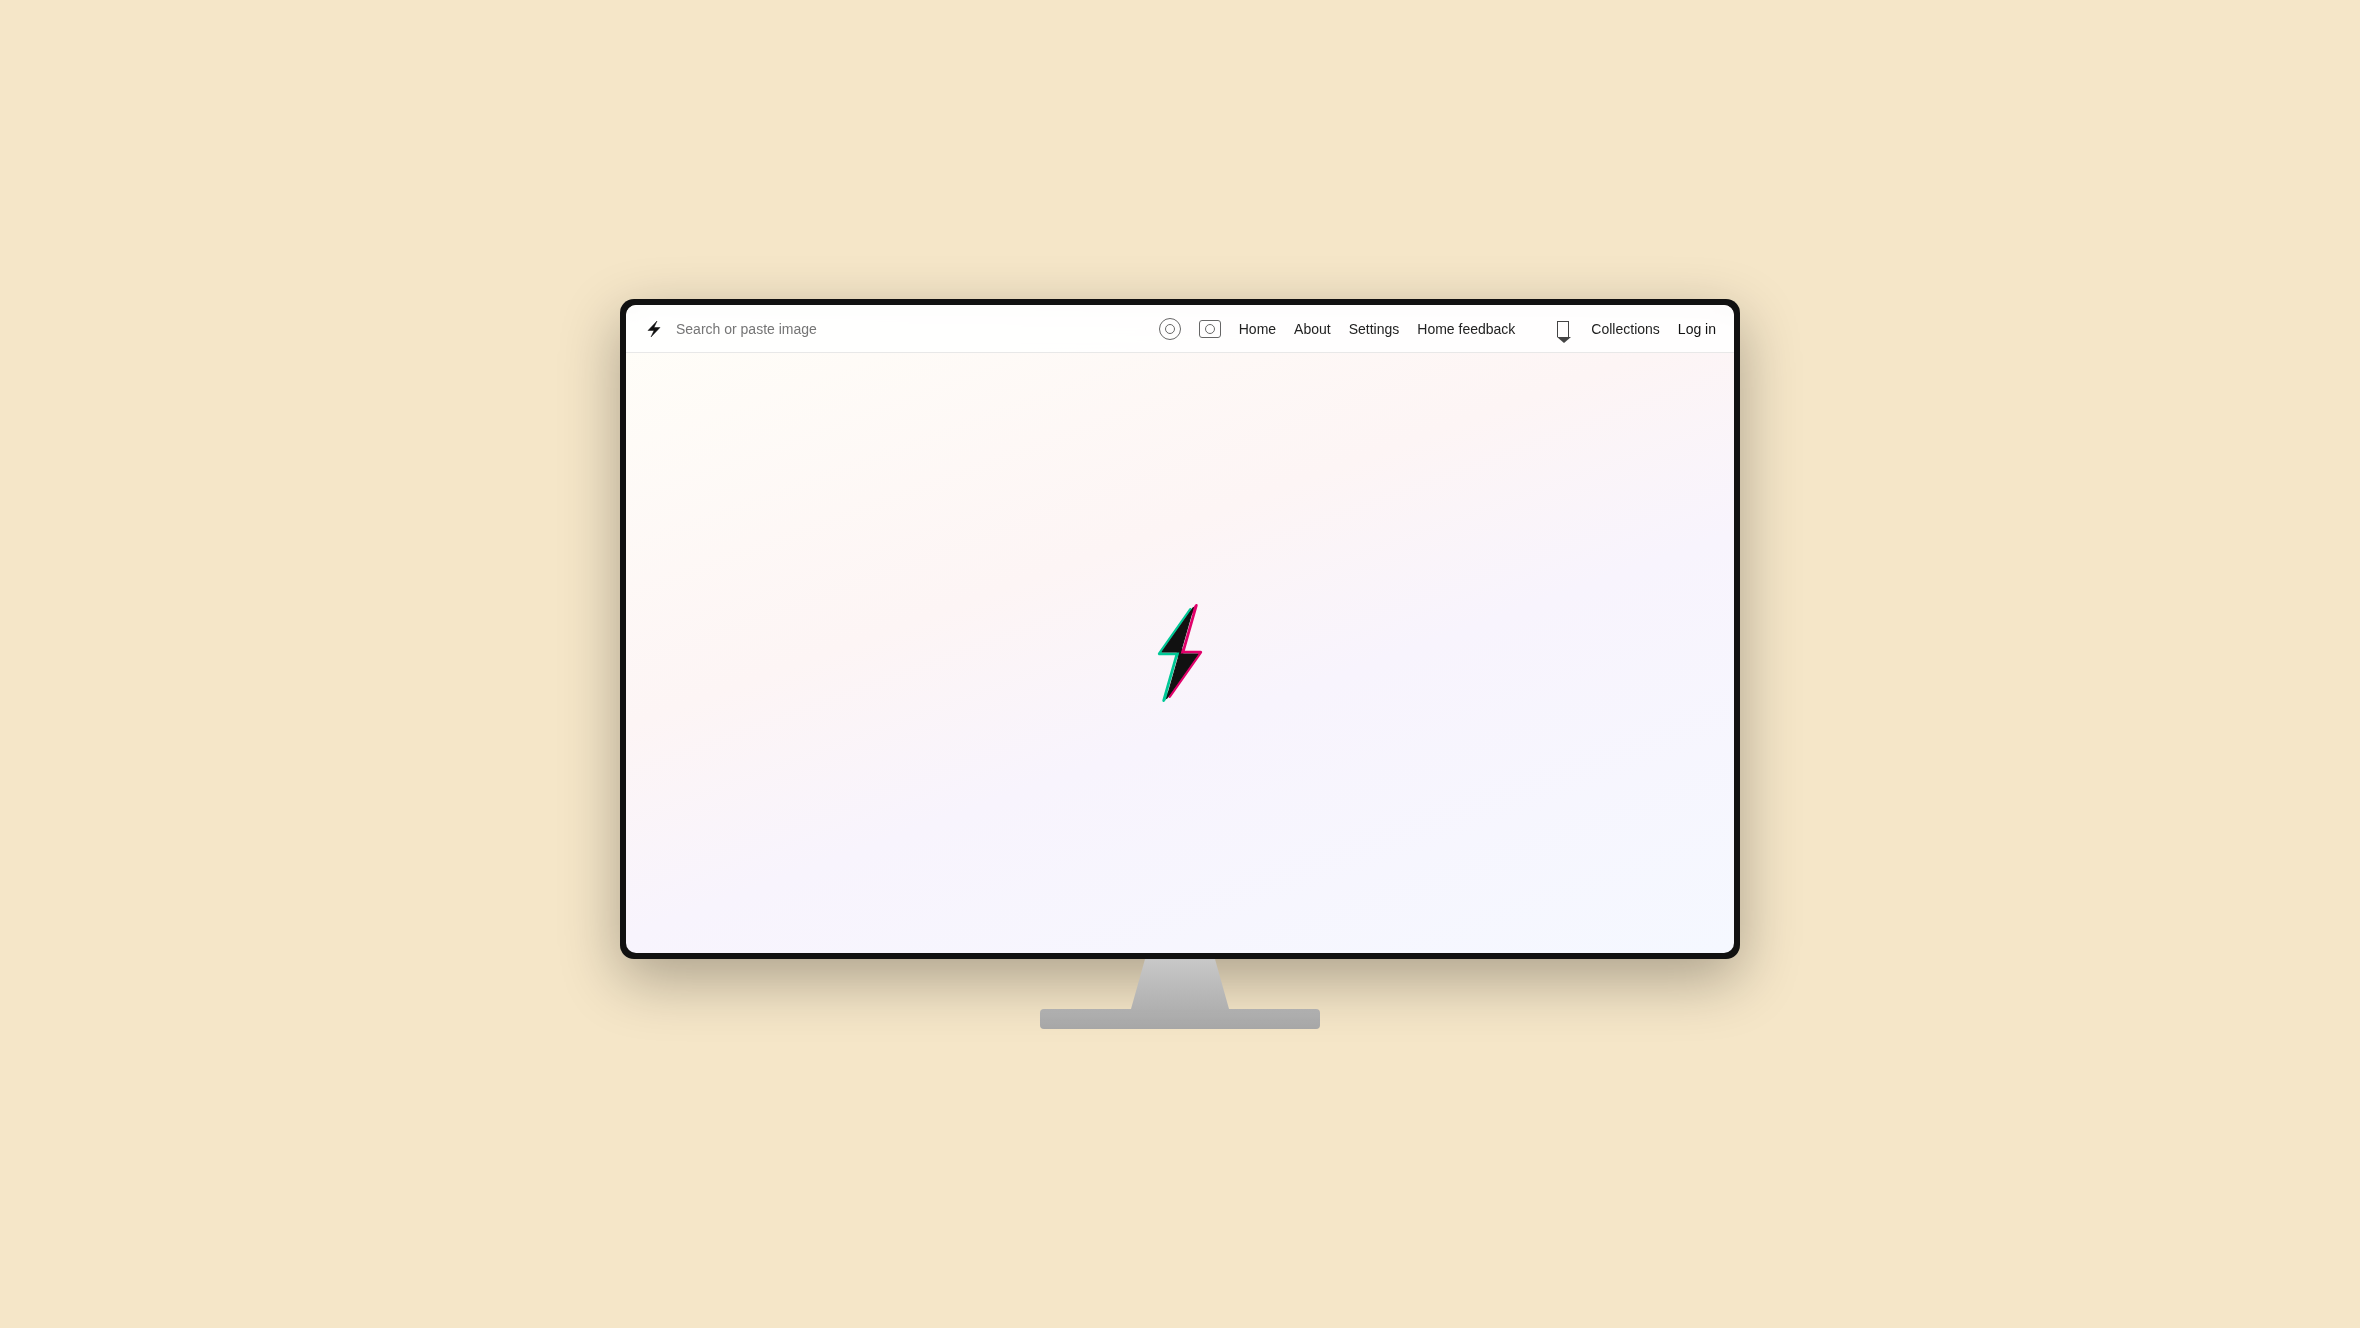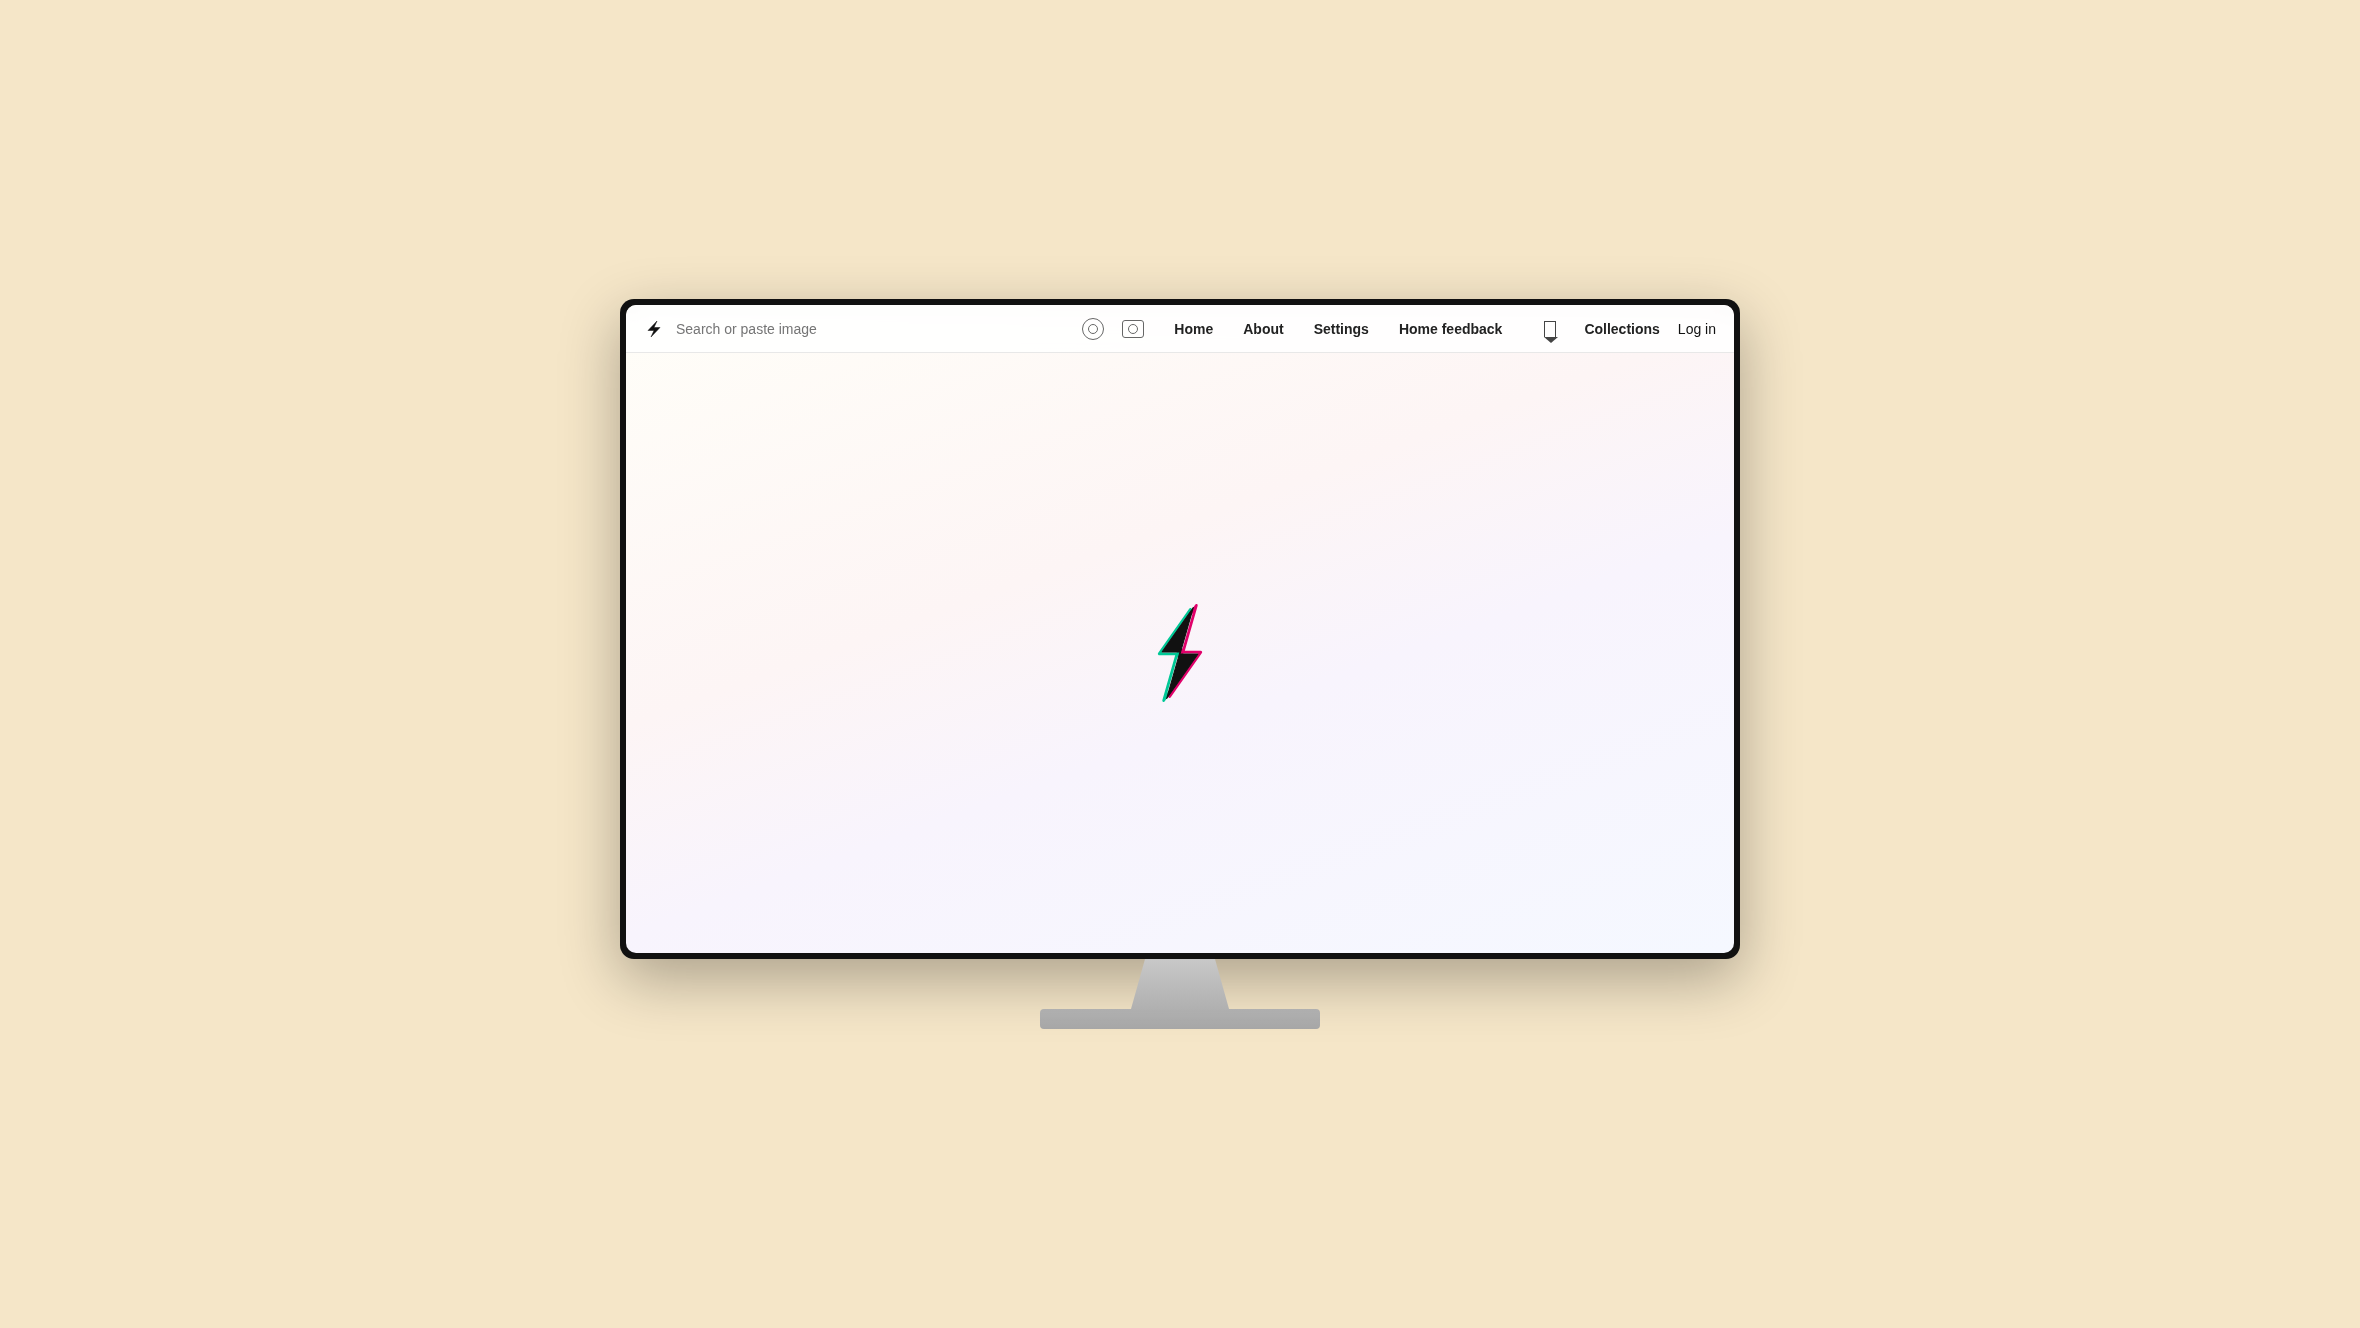--- a/index.html
+++ b/index.html
@@ -82,28 +82,27 @@
       align-items: center;
       gap: 18px;
       flex-shrink: 0;
     }
 
     .nav-link {
       font-size: 14px;
       color: #222;
       cursor: pointer;
       white-space: nowrap;
-      font-weight: 700;
-      margin-left: 12px;
+      font-weight: 400;
     }
 
     .collections-link {
       display: flex;
       align-items: flex-end;
-      gap: 16px;
+      gap: 22px;
       padding-left: 24px;
     }
 
     .login-btn {
       font-size: 14px;
       font-weight: 400;
       color: #111;
       cursor: pointer;
     }
 

